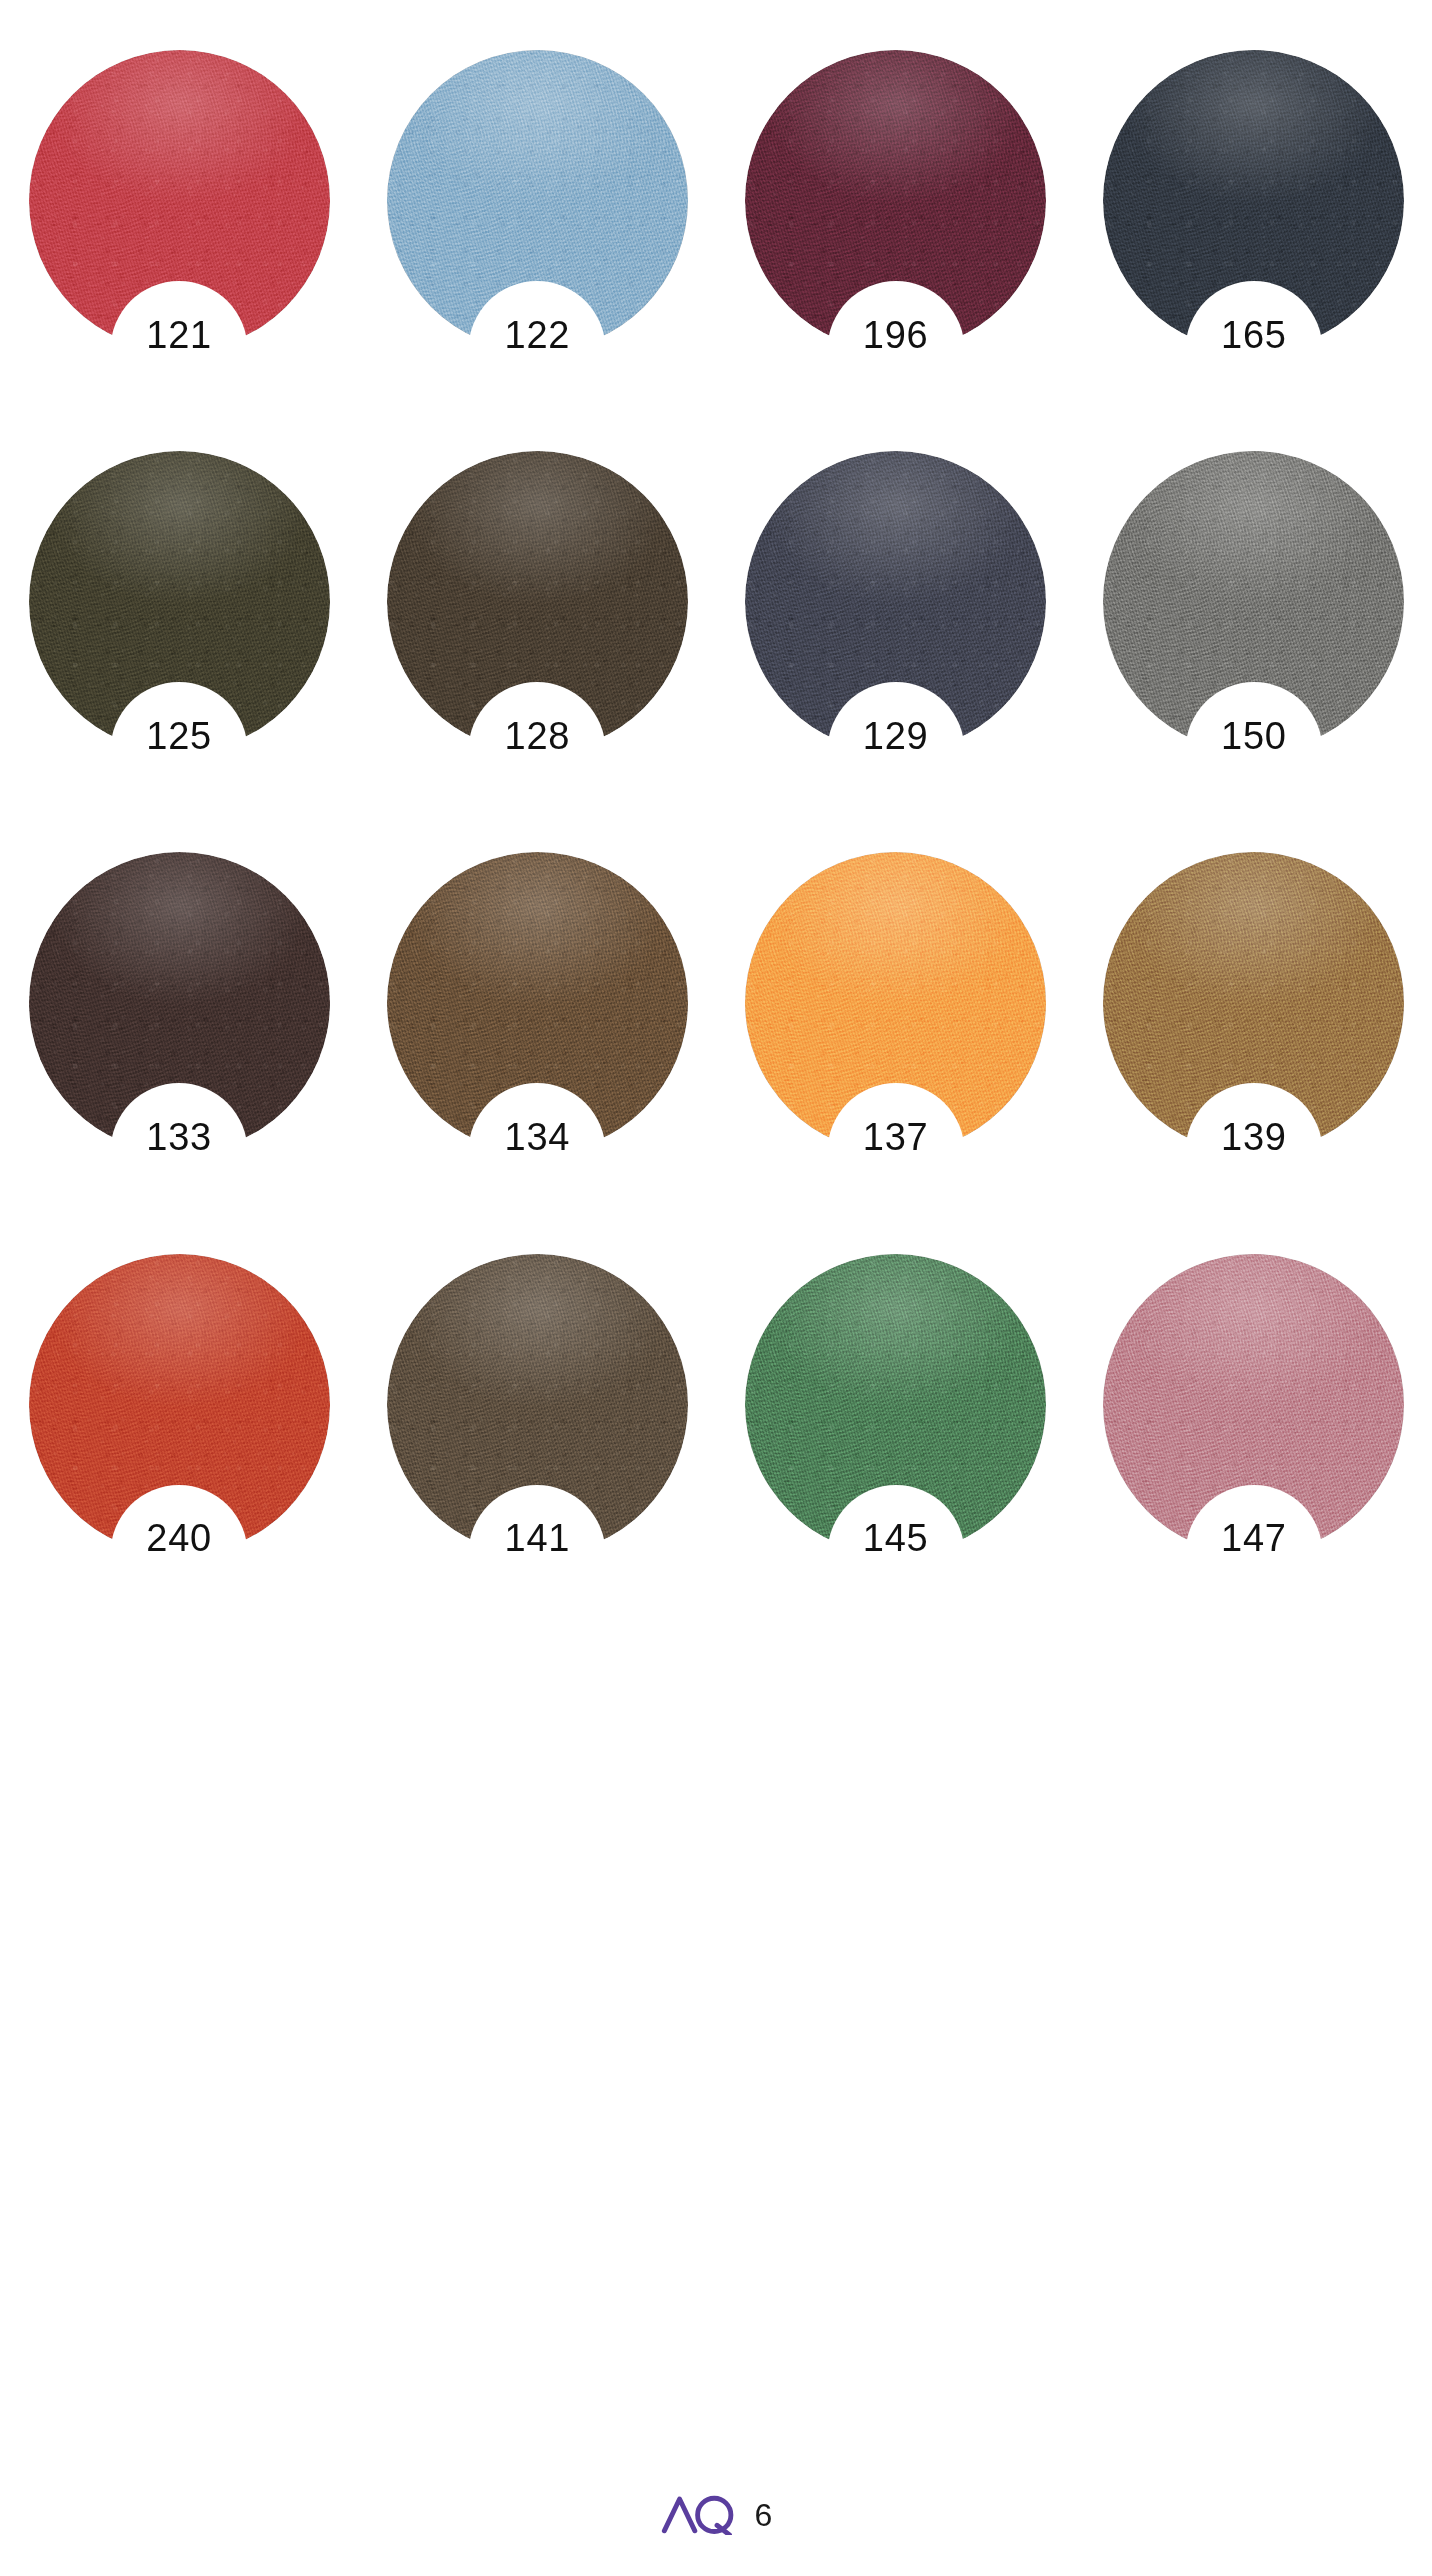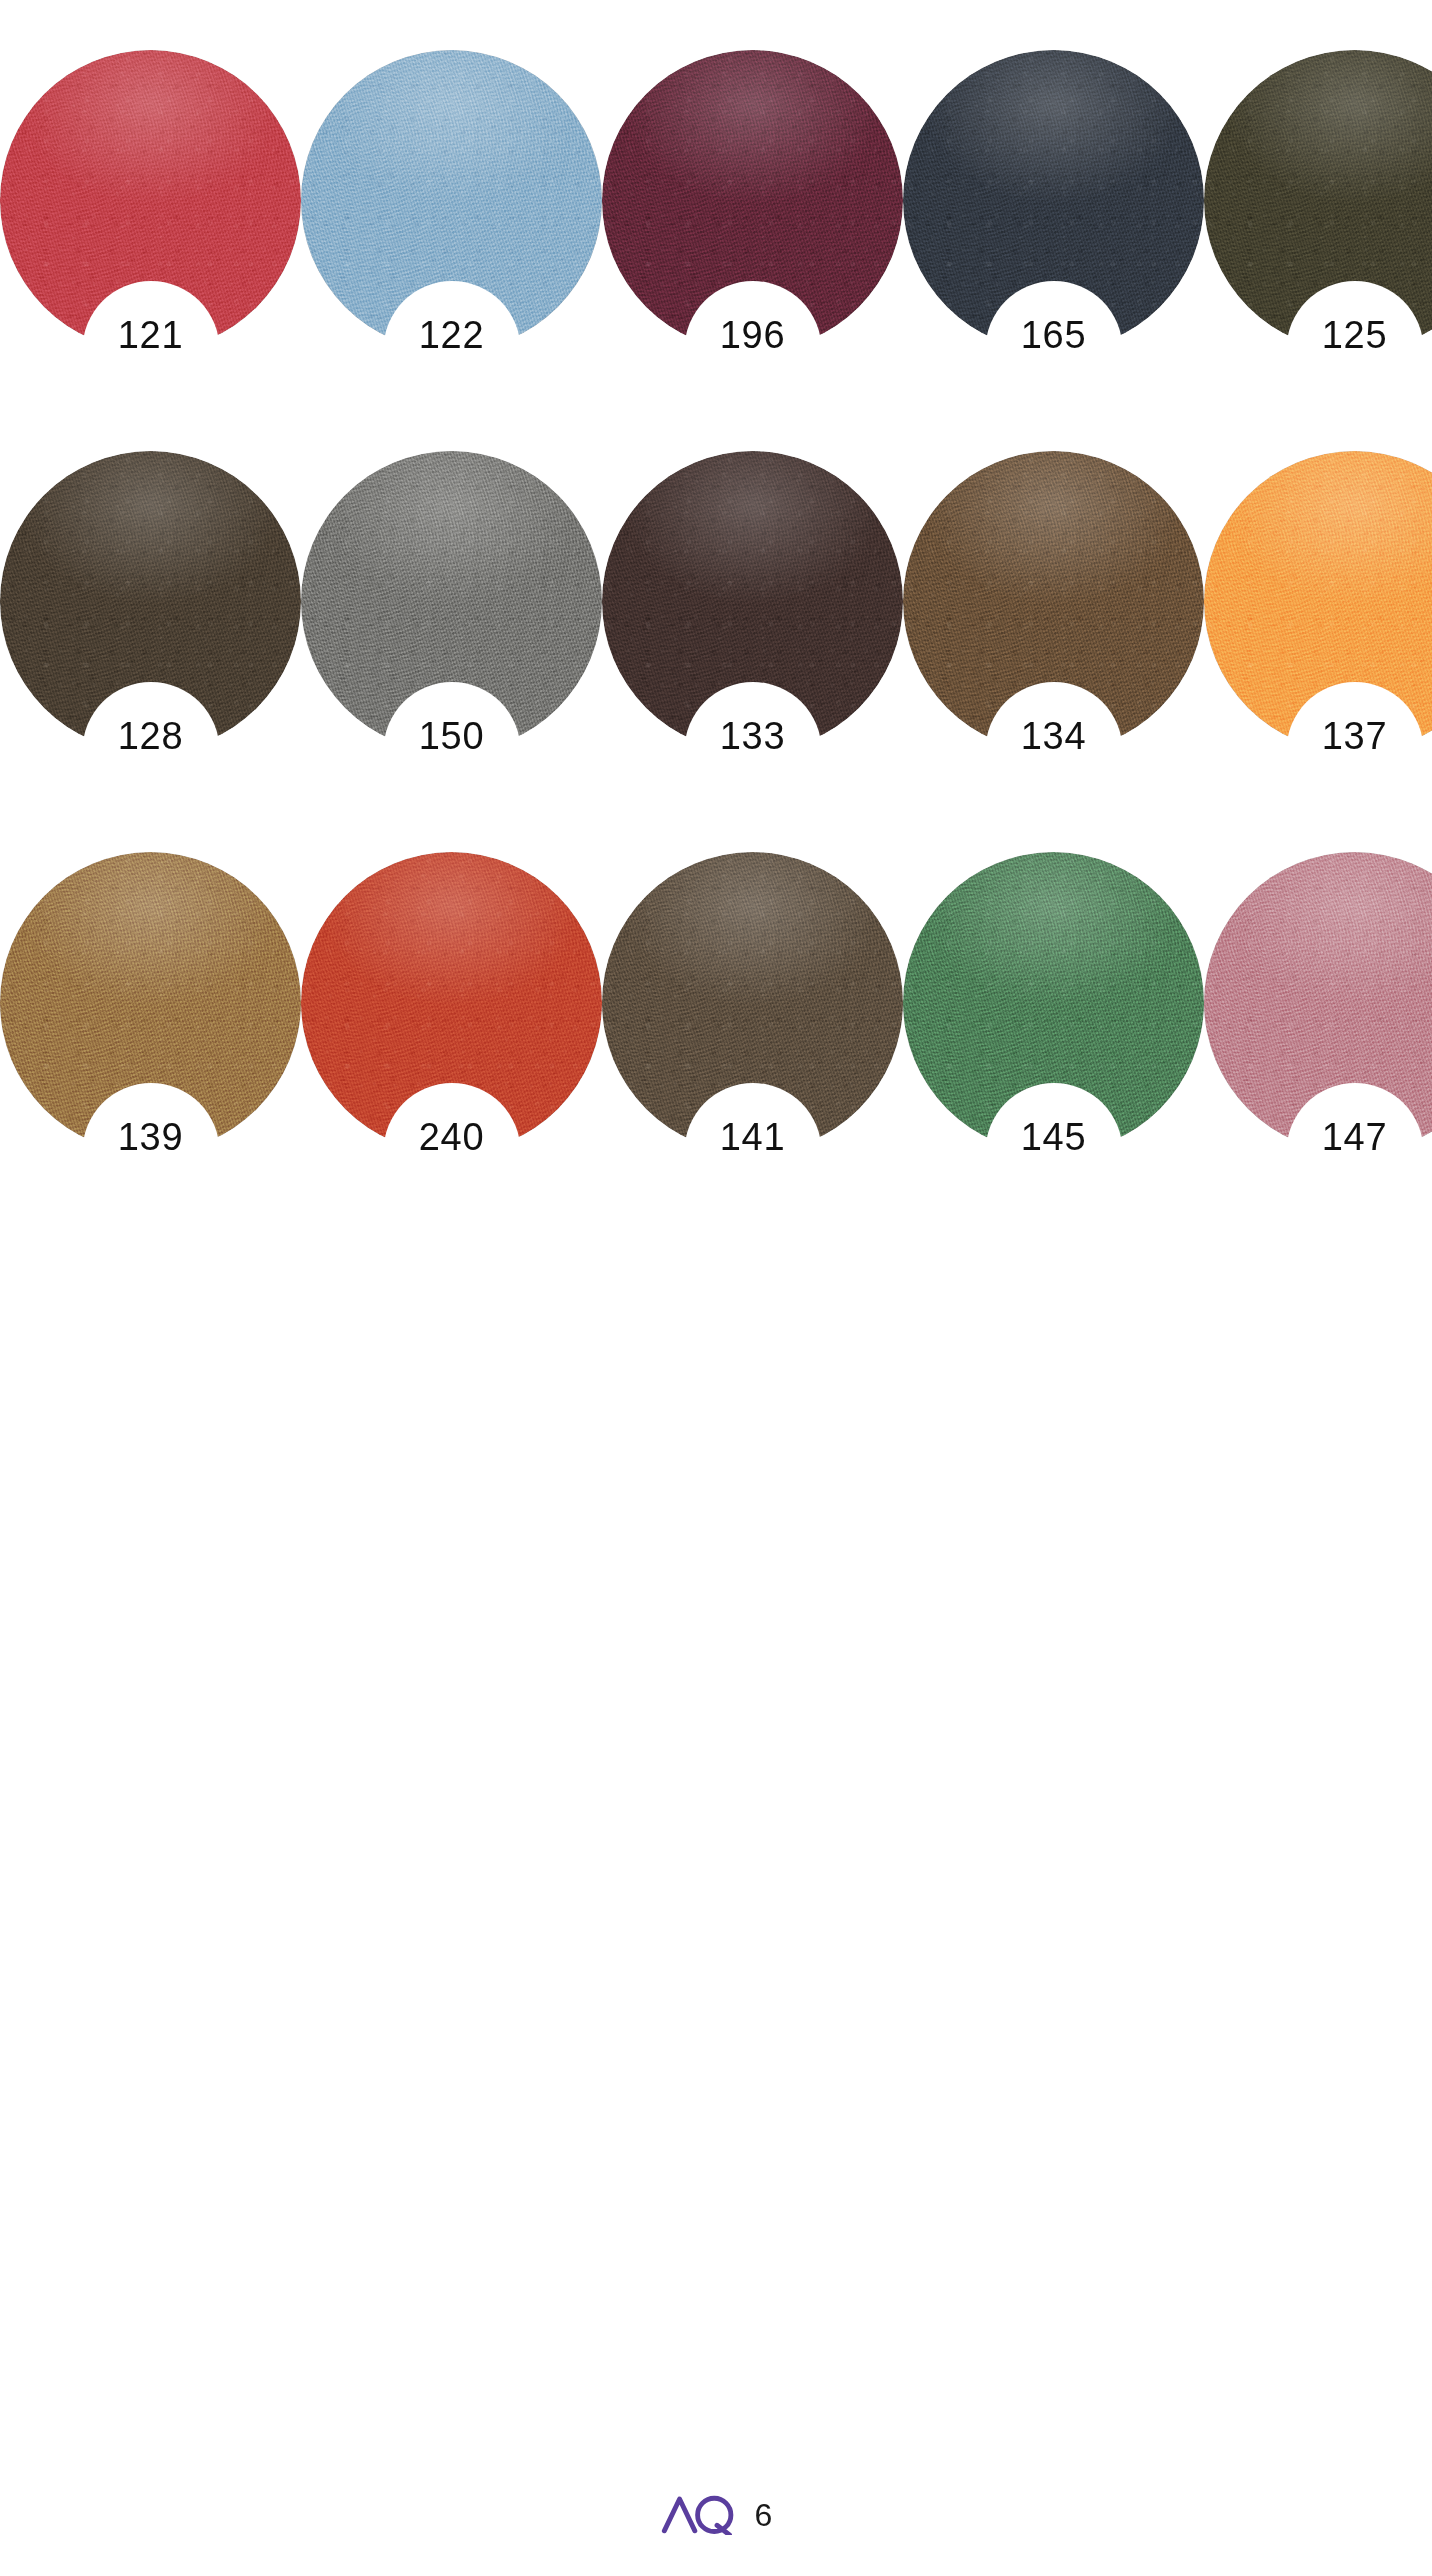--- a/index.html
+++ b/index.html
@@ -8,21 +8,21 @@
     font-family:"Liberation Sans","DejaVu Sans",sans-serif;
     -webkit-font-smoothing:antialiased;
     overflow:hidden;position:relative;
   }
   #page{position:relative;width:1433px;height:2576px;background:#fff;}
 
   
   #grid{
     position:absolute;left:0;top:0;width:1433px;height:2407px;
     display:grid;
-    grid-template-columns:repeat(5,1fr);
+    grid-template-columns:repeat(4,1fr);
     grid-template-rows:repeat(6,1fr);
   }
   .cell{
     position:relative;
     display:flex;align-items:center;justify-content:center;
   }
 
   
   .swatch{
     position:relative;
@@ -169,20 +169,32 @@
             <div class="speck"></div>
             <div class="sheen"></div>
           </div>
           <div class="notch"></div>
           <div class="code">128</div>
         </div>
       </div>
       <div class="cell">
         <div style="position: relative; width: 301px; height: 301px;">
           <div class="swatch">
+            <div class="base" style="background: rgb(67, 70, 84);"></div>
+            <div class="weave"></div>
+            <div class="speck"></div>
+            <div class="sheen"></div>
+          </div>
+          <div class="notch"></div>
+          <div class="code">129</div>
+        </div>
+      </div>
+      <div class="cell">
+        <div style="position: relative; width: 301px; height: 301px;">
+          <div class="swatch">
             <div class="base" style="background: rgb(119, 119, 116);"></div>
             <div class="weave"></div>
             <div class="speck"></div>
             <div class="sheen"></div>
           </div>
           <div class="notch"></div>
           <div class="code">150</div>
         </div>
       </div>
       <div class="cell">

